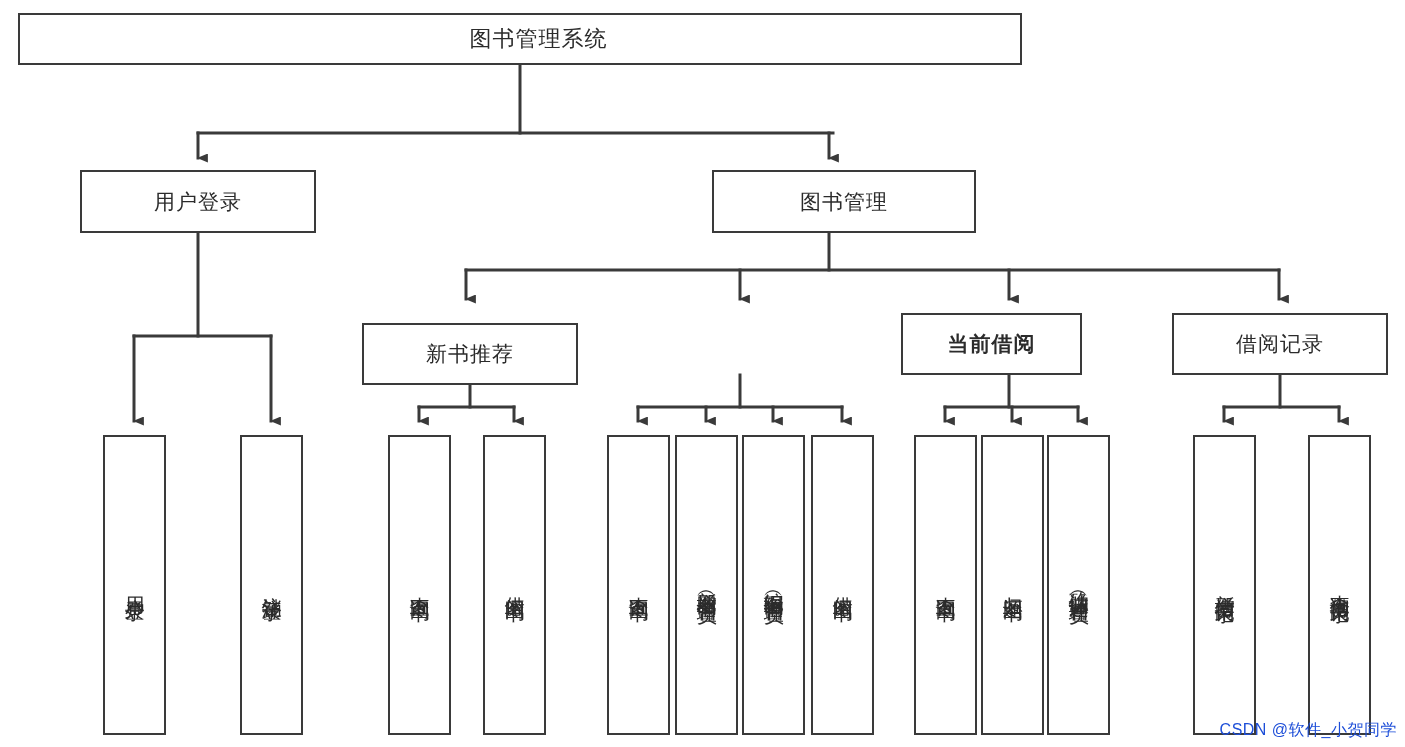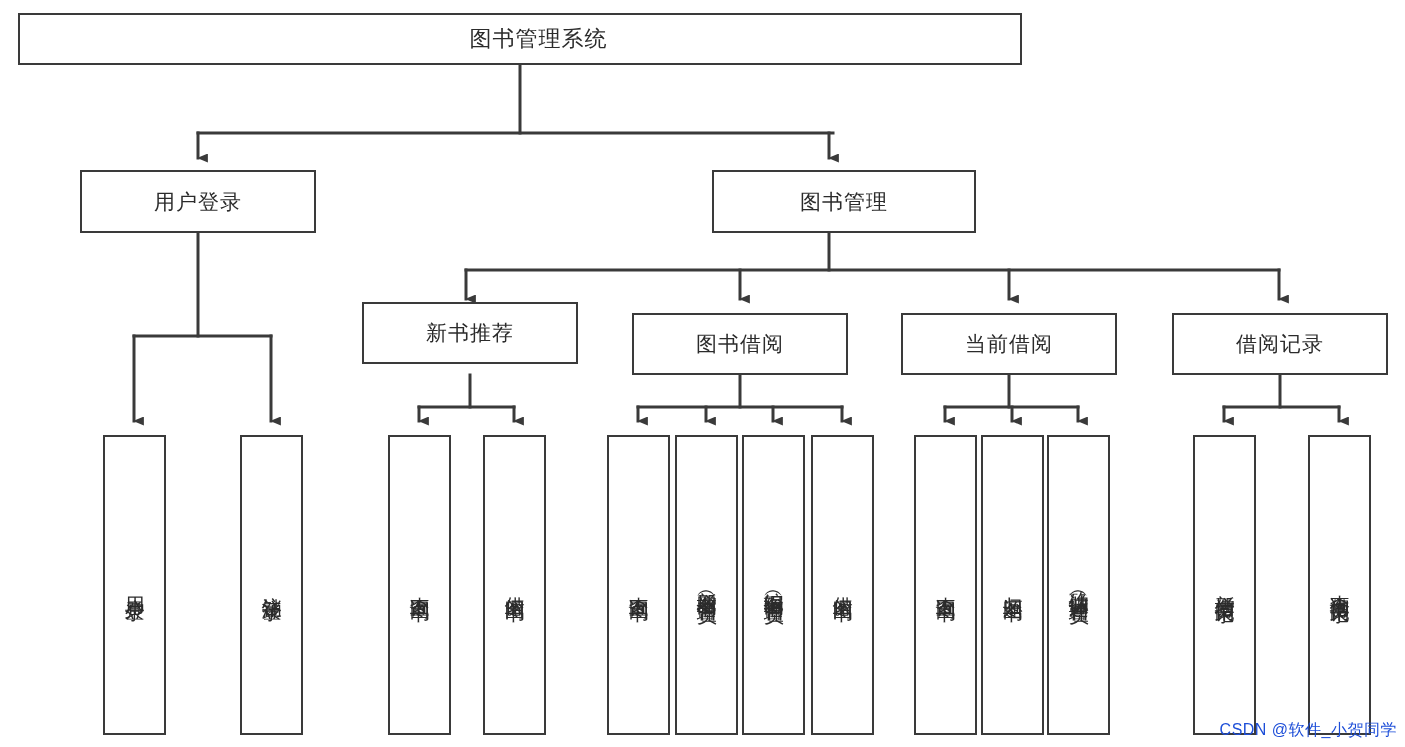--- a/index.html
+++ b/index.html
@@ -133,29 +133,26 @@
   </div>
 
   <div class="node horiz" style="left:80px; top:170px; width:236px; height:63px;">
     <span>用户登录</span>
   </div>
 
   <div class="node horiz" style="left:712px; top:170px; width:264px; height:63px;">
     <span>图书管理</span>
   </div>
 
-  <div class="node horiz" style="left:362px; top:302px; width:216px; height:62px;">
+  <div class="node horiz" style="left:362px; top:323px; width:216px; height:62px;">
     <span>新书推荐</span>
   </div>
 
-  <div class="node horiz" style="left:632px; top:313px; width:216px; height:62px;">
-    <span>图书借阅</span>
-  </div>
-
-  <div class="node horiz" style="left:901px; top:313px; width:216px; height:62px;">
+
+  <div class="node horiz" style="left:901px; top:313px; width:181px; height:62px;font-weight:bold;">
     <span>当前借阅</span>
   </div>
 
   <div class="node horiz" style="left:1172px; top:313px; width:216px; height:62px;">
     <span>借阅记录</span>
   </div>
 
   <div class="leaf" style="left:103px; top:435px; width:63px; height:300px;">
     <span class="vtext">用户登录</span>
   </div>

